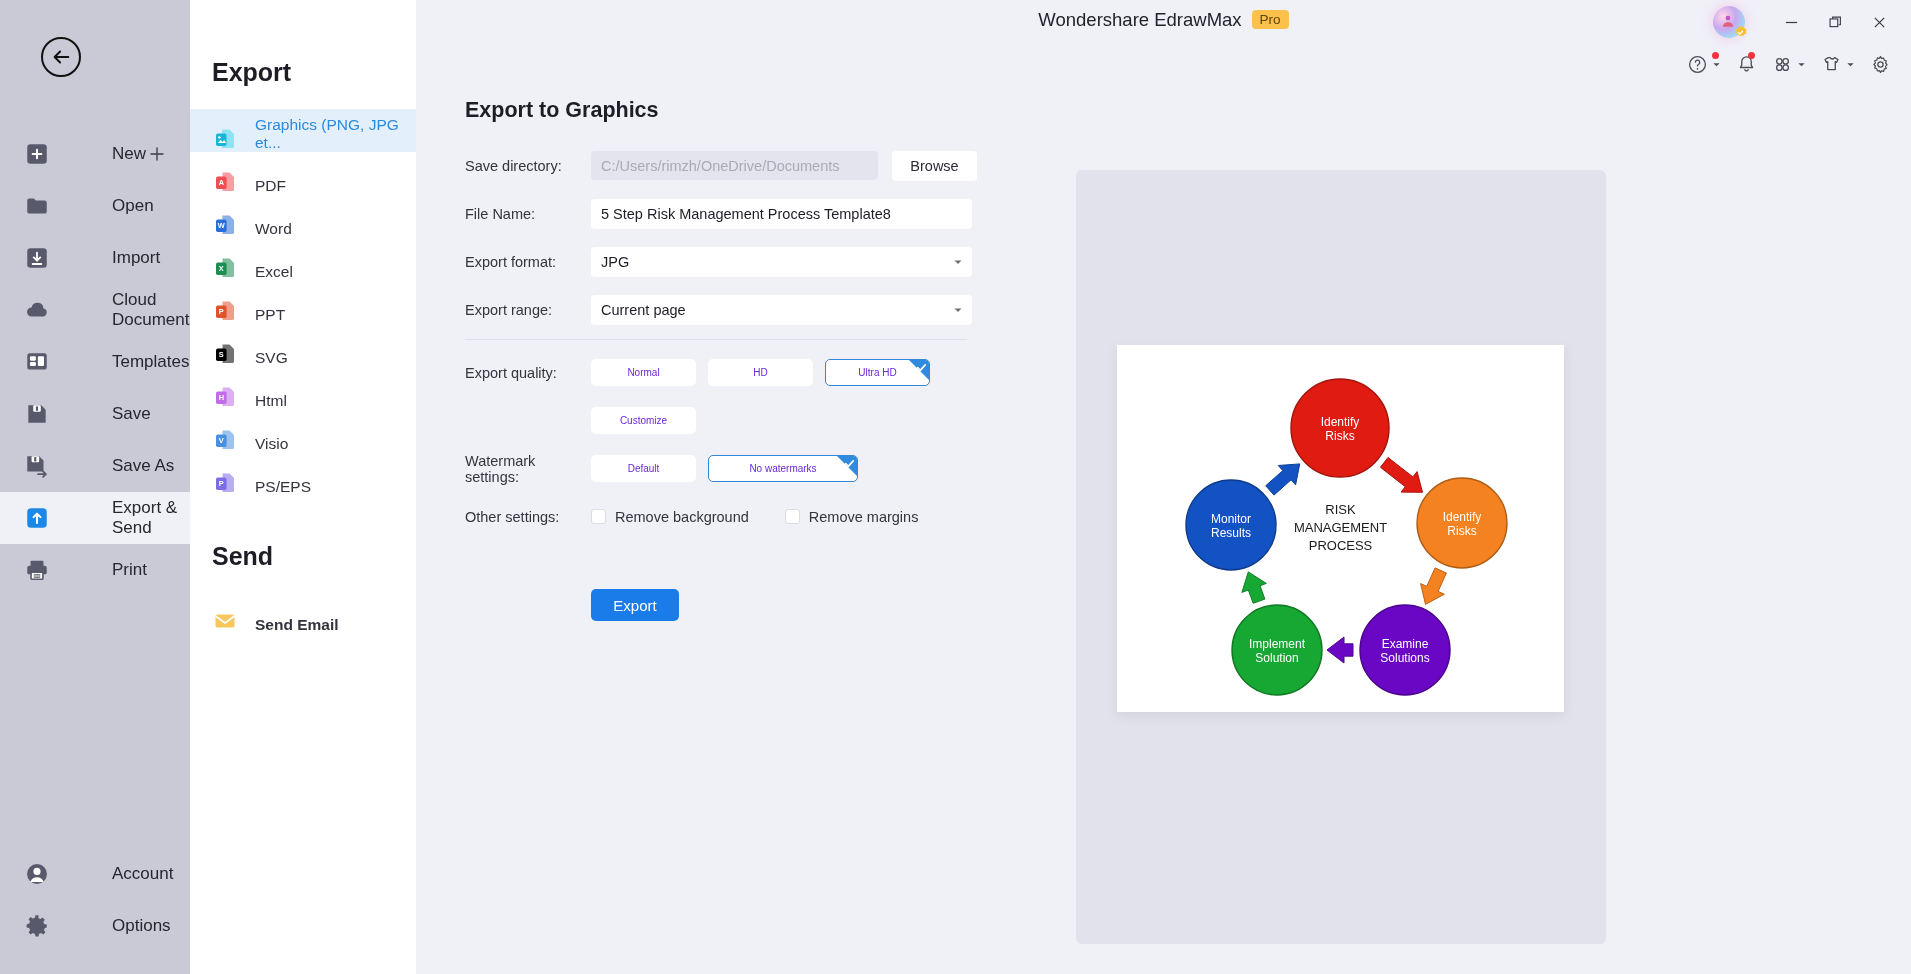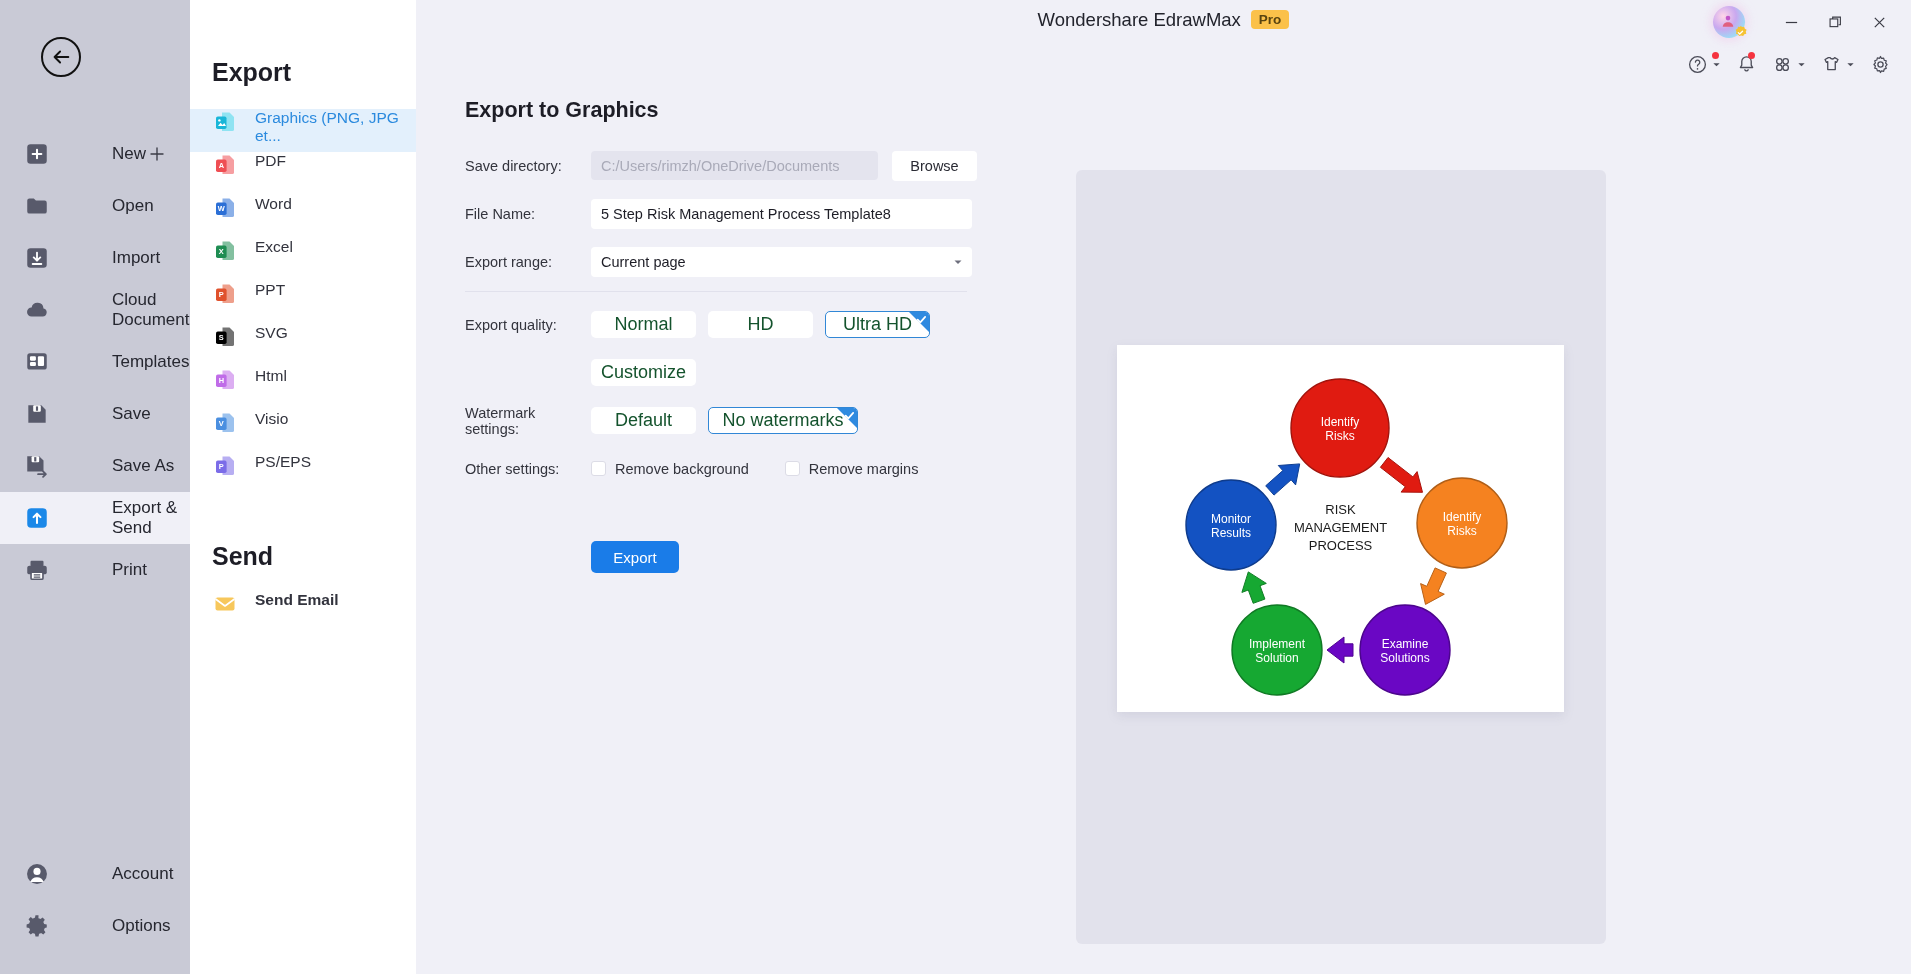--- a/index.html
+++ b/index.html
@@ -48,21 +48,21 @@
     background: #ffffff;
   }
   .panel-h {
     font-size: 25px; font-weight: bold; color: #1d1d26;
     padding: 0 0 0 22px;
   }
   .panel-h.first { margin-top: 58px; }
   .panel-h.send { margin-top: 46px; }
   .fmt-list { margin-top: 22px; }
   .fmt-item {
-    display: flex; align-items: flex-start; height: 43px;
+    display: flex; align-items: flex-end; height: 43px;
     padding-left: 22px; cursor: pointer;
     font-size: 15.5px; color: #32333d;
   }
   .fmt-item.active { background: #e3f0fc; color: #2b8ade; }
   .fmt-ic {
     width: 26px; height: 26px; margin-right: 17px; flex: 0 0 26px;
     display: flex; align-items: center; justify-content: center;
   }
   .fmt-ic svg { width: 24px; height: 24px; }
   .send-list { margin-top: 20px; font-weight: bold; }
@@ -74,21 +74,21 @@
   }
   .titlebar {
     position: absolute; left: 0; top: 0; right: 0; height: 44px;
   }
   .apptitle {
     position: absolute; left: 0; right: 0; top: 9px;
     text-align: center; font-size: 18.5px; color: #22232c;
   }
   .pro-badge {
     display: inline-block; background: #fbc14a; color: #5a4410;
-    font-size: 13.5px; font-weight: bold; border-radius: 4px;
+    font-size: 13.5px; font-weight: normal; border-radius: 4px;
     padding: 2px 8px; margin-left: 10px; vertical-align: 2px;
   }
   .winbtns { position: absolute; right: 12px; top: 6px; display: flex; align-items: center; gap: 4px; }
   .winbtn {
     width: 40px; height: 32px; display: flex; align-items: center; justify-content: center;
     cursor: pointer; border-radius: 3px;
   }
   .winbtn svg { width: 15px; height: 15px; }
   .avatar {
     width: 32px; height: 32px; border-radius: 50%; margin-right: 22px;
@@ -143,21 +143,21 @@
   .fselect .scaret {
     position: absolute; right: 9px; top: 50%; transform: translateY(-50%);
     width: 10px; height: 10px;
   }
   .divider { height: 1px; background: #e1e1ec; margin: 9px 0 14px 0; width: 502px; }
 
   .seg { display: flex; gap: 12px; }
   .segbtn {
     position: relative; width: 81px; height: 27px; background: #fff;
     border: 1px solid transparent; border-radius: 5px;
-    font-size: 18px; color: #14532d; cursor: pointer;
+    font-size: 10px; color: #6d28d9; cursor: pointer;
     display: flex; align-items: center; justify-content: center;
     overflow: hidden; font-family: "Liberation Sans", sans-serif;
   }
   .segbtn.wide { width: 105px; }
   .segbtn.wide2 { width: 150px; }
   .segbtn.selected { border-color: #3187d6; }
   .segbtn .corner {
     position: absolute; right: 0; top: 0; width: 0; height: 0;
     border-top: 20px solid #2f8ae0; border-left: 20px solid transparent;
   }
@@ -518,20 +518,29 @@
         <div class="flabel">Save directory:</div>
         <input class="finput disabled" readonly="" value="C:/Users/rimzh/OneDrive/Documents" style="">
         <button class="browse-btn">Browse</button>
       </div>
 
       <div class="frow">
         <div class="flabel">File Name:</div>
         <input class="finput full" value="5 Step Risk Management Process Template8" style="">
       </div>
 
+      <div class="frow">
+        <div class="flabel">Export format:</div>
+        <div class="fselect">
+          <span>JPG</span>
+          <svg class="scaret" viewBox="0 0 10 10">
+              <path d="M1.5 3.5L5 7l3.5-3.5z" fill="#6d6e7c"></path>
+            </svg>
+        </div>
+      </div>
 
       <div class="frow">
         <div class="flabel">Export range:</div>
         <div class="fselect">
           <span>Current page</span>
           <svg class="scaret" viewBox="0 0 10 10">
               <path d="M1.5 3.5L5 7l3.5-3.5z" fill="#6d6e7c"></path>
             </svg>
         </div>
       </div>

